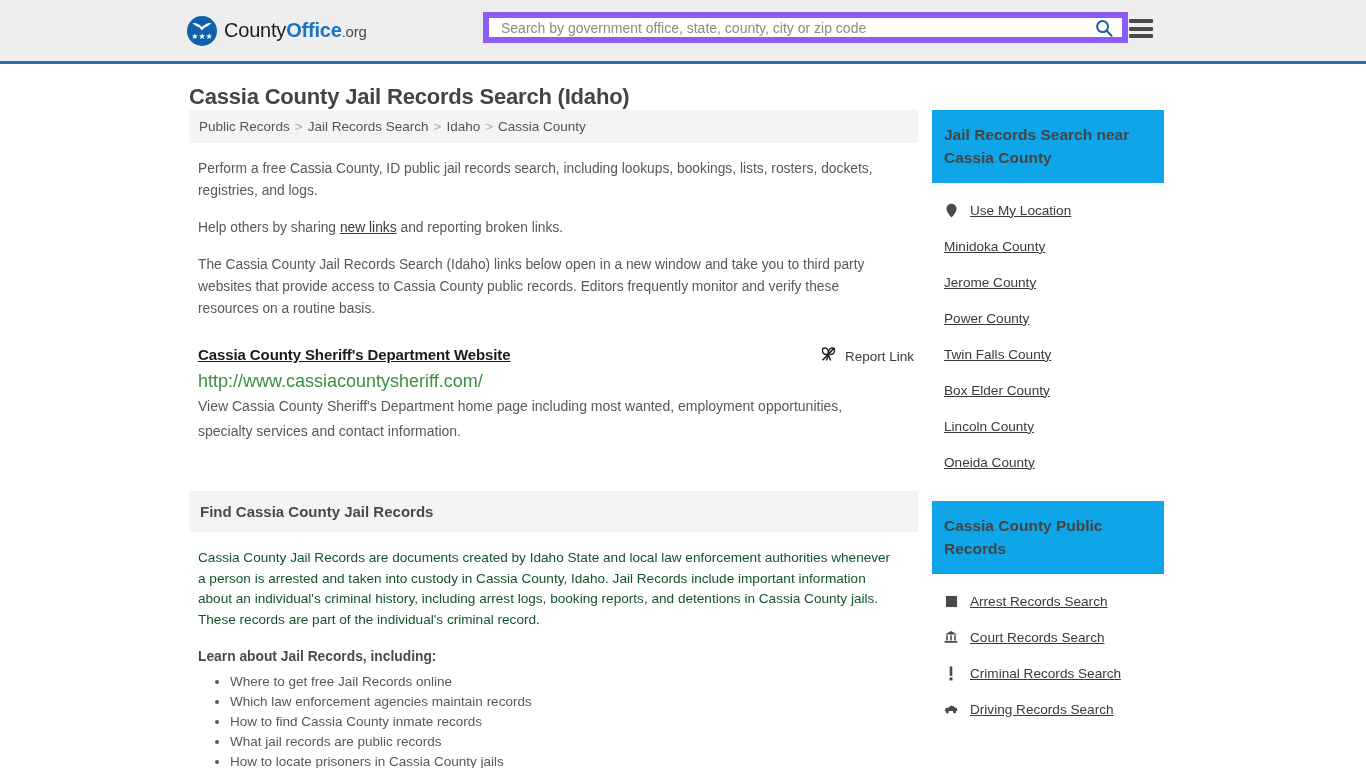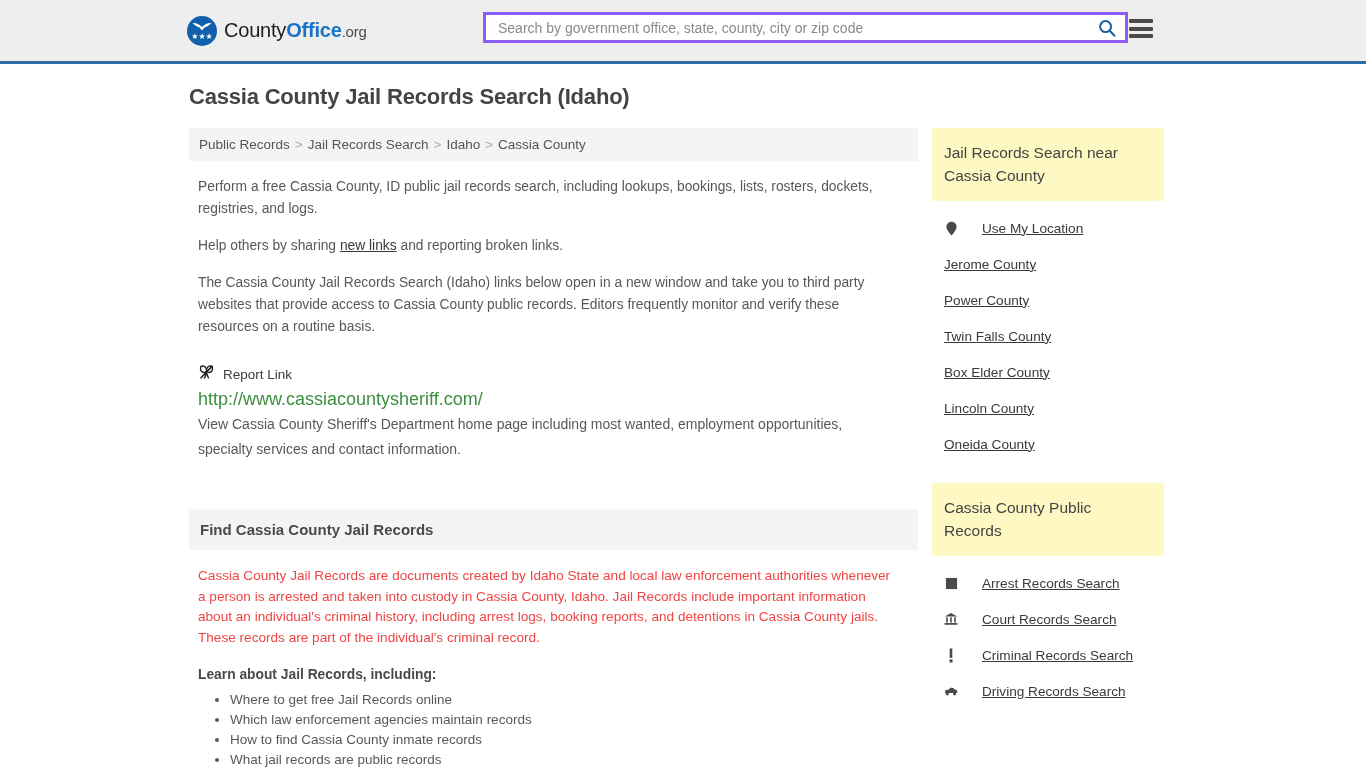--- a/index.html
+++ b/index.html
@@ -71,21 +71,21 @@
     position: absolute;
     left: 300px;
     top: 12px;
     width: 645px;
     height: 31px;
   }
   .search-box {
     width: 100%;
     height: 31px;
     background: #ffffff;
-    border: 3px solid #8b5cf6;
+    border: 6px solid #8b5cf6;
     display: flex;
     align-items: center;
     padding: 0 8px 0 10px;
   }
   .search-box input {
     flex: 1;
     border: none;
     outline: none;
     font-size: 14px;
     color: #333;
@@ -122,21 +122,21 @@
     width: 1000px;
     margin: 0 auto;
     padding-top: 20px;
     display: block;
     position: relative;
   }
   .page-title {
     font-size: 22px;
     font-weight: bold;
     color: #444444;
-    margin: 0 0 18px 6px;
+    margin: 0 0 0 6px;
     letter-spacing: -0.2px;
   }
   .cols { display: flex; align-items: flex-start; }
   .main-col { width: 729px; margin-left: 6px; flex: none; }
   .side-col { width: 232px; margin-left: 14px; flex: none; }
 
   
   .breadcrumb {
     background: #f4f4f4;
     padding: 9px 10px;
@@ -203,54 +203,54 @@
     background: #f4f4f4;
     padding: 12px 11px;
     font-size: 15px;
     font-weight: bold;
     color: #4a4a4a;
     margin-top: 47px;
   }
   .section-body {
     font-size: 13.6px;
     line-height: 20.5px;
-    color: #ef4444;
+    color: #14532d;
     margin: 16px 18px 0 9px;
     max-width: 700px;
   }
   .learn-title {
     font-size: 13.8px;
     font-weight: bold;
     color: #4a4a4a;
     margin: 19px 0 0 9px;
   }
   .learn-list {
     margin: 8px 0 0 9px;
     padding-left: 32px;
     font-size: 13.5px;
     line-height: 20px;
     color: #585858;
   }
   .learn-list li { margin-bottom: 0px; }
 
   
   .panel-head {
-    background: #fef9c3;
+    background: #0ea5e9;
     padding: 13px 12px 14px 12px;
     font-size: 15.5px;
-    font-weight: normal;
+    font-weight: bold;
     color: #444444;
     line-height: 23px;
   }
   .panel-list { margin: 0; padding: 0; list-style: none; }
   .panel-list li {
     padding: 0 12px;
     display: flex;
     align-items: center;
-    gap: 24px;
+    gap: 12px;
     height: 36px;
     text-align: center;
   }
   .panel-list li a {
     font-size: 13.6px;
     color: #3a3a3a;
     text-decoration: underline;
   }
   .panel-list li.first { margin-top: 9px; }
   .ico {
@@ -309,20 +309,21 @@
       <div class="breadcrumb">
         <a href="#">Public Records</a><span class="sep">&gt;</span><a href="#">Jail Records Search</a><span class="sep">&gt;</span><a href="#">Idaho</a><span class="sep">&gt;</span><a href="#">Cassia County</a>
       </div>
 
       <p class="body-p">Perform a free Cassia County, ID public jail records search, including lookups, bookings, lists, rosters, dockets, registries, and logs.</p>
       <p class="body-p"><span>Help others by sharing </span><a href="#">new links</a><span> and reporting broken links.</span></p>
       <p class="body-p">The Cassia County Jail Records Search (Idaho) links below open in a new window and take you to third party websites that provide access to Cassia County public records. Editors frequently monitor and verify these resources on a routine basis.</p>
 
       <div class="result">
         <div class="result-head">
+          <a href="#" class="result-title">Cassia County Sheriff's Department Website</a>
           <span class="report-link">
             <span>
               <svg width="17" height="17" viewBox="0 0 20 20" xmlns="http://www.w3.org/2000/svg">
                 <path d="M3.2 3.2 C5.6 1.4 8.4 2.6 9.6 5.2 C10.8 7.8 9.2 10.2 6.6 10 C4 9.8 2.2 7.6 3.2 3.2 Z" fill="none" stroke="#1c1c1c" stroke-width="1.6"></path>
                 <path d="M16.8 3.2 C14.4 1.4 11.6 2.6 10.4 5.2 C9.2 7.8 10.8 10.2 13.4 10 C16 9.8 17.8 7.6 16.8 3.2 Z" fill="none" stroke="#1c1c1c" stroke-width="1.6"></path>
                 <line x1="3" y1="16.8" x2="17" y2="2.2" stroke="#1c1c1c" stroke-width="1.8"></line>
                 <path d="M10 10.5 L7.5 17 M10 10.5 L12.5 17" stroke="#1c1c1c" stroke-width="1.6" fill="none"></path>
               </svg>
             </span>
             <span>Report Link</span>
@@ -350,20 +351,23 @@
       <ul class="panel-list">
         <li class="first">
           <span class="ico">
             <svg width="11" height="15" viewBox="0 0 12 16" xmlns="http://www.w3.org/2000/svg">
               <path d="M6 0.5 C2.9 0.5 0.5 2.9 0.5 6 C0.5 10 6 15.5 6 15.5 C6 15.5 11.5 10 11.5 6 C11.5 2.9 9.1 0.5 6 0.5 Z" fill="#4a4a4a"></path>
             </svg>
           </span>
           <a href="#">Use My Location</a>
         </li>
         <li>
+            <a href="#">Minidoka County</a>
+          </li>
+        <li>
             <a href="#">Jerome County</a>
           </li>
         <li>
             <a href="#">Power County</a>
           </li>
         <li>
             <a href="#">Twin Falls County</a>
           </li>
         <li>
             <a href="#">Box Elder County</a>

